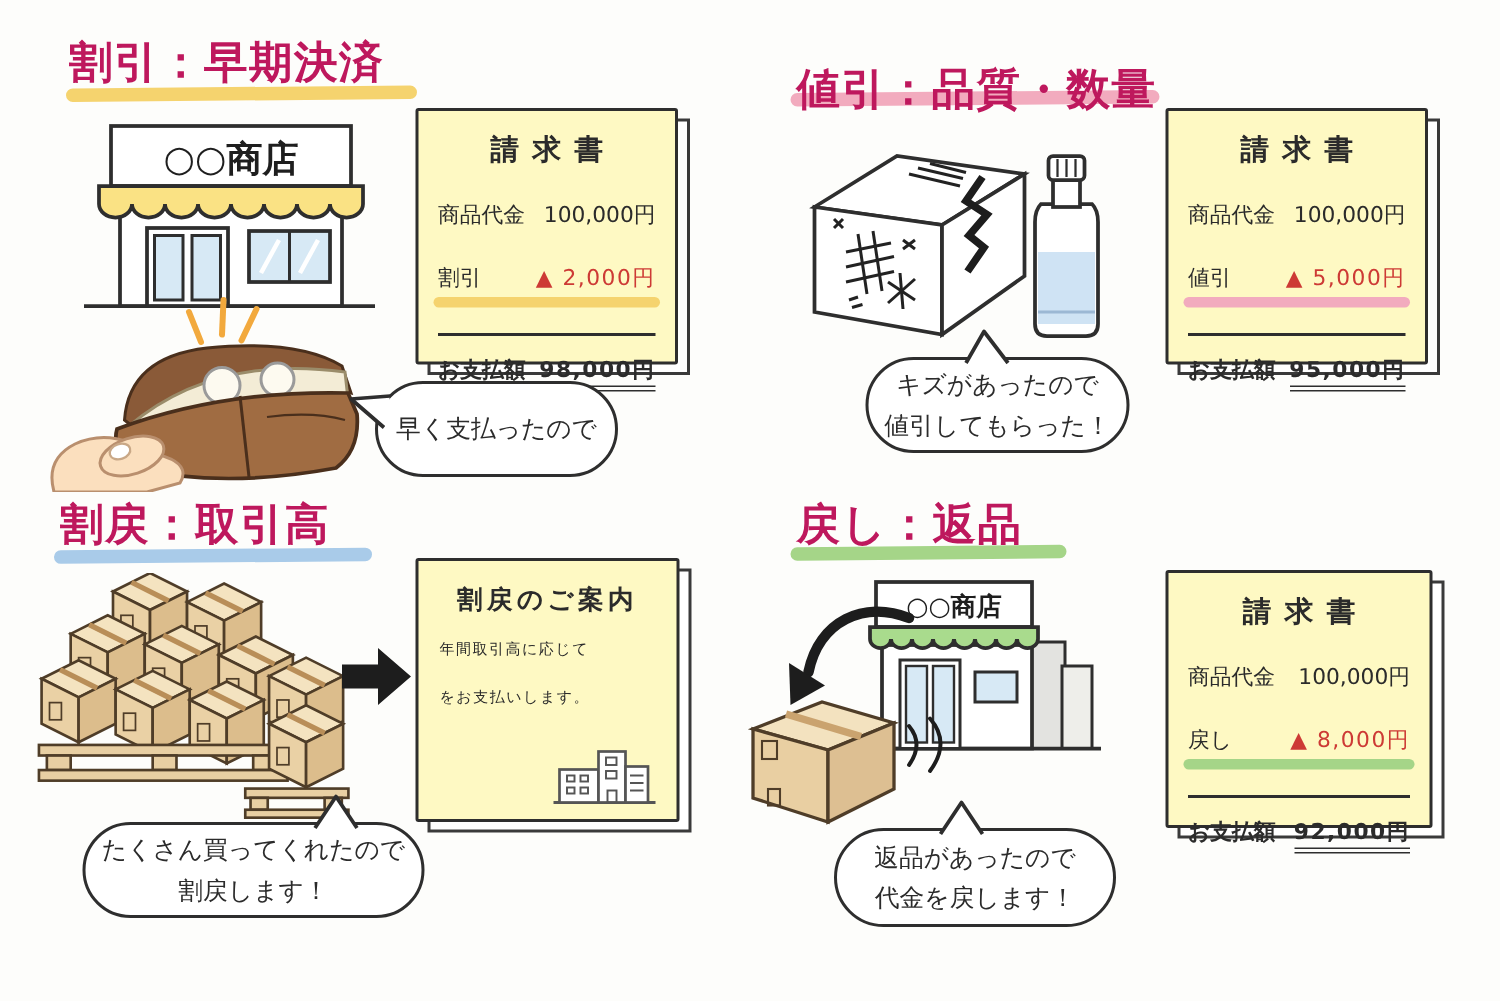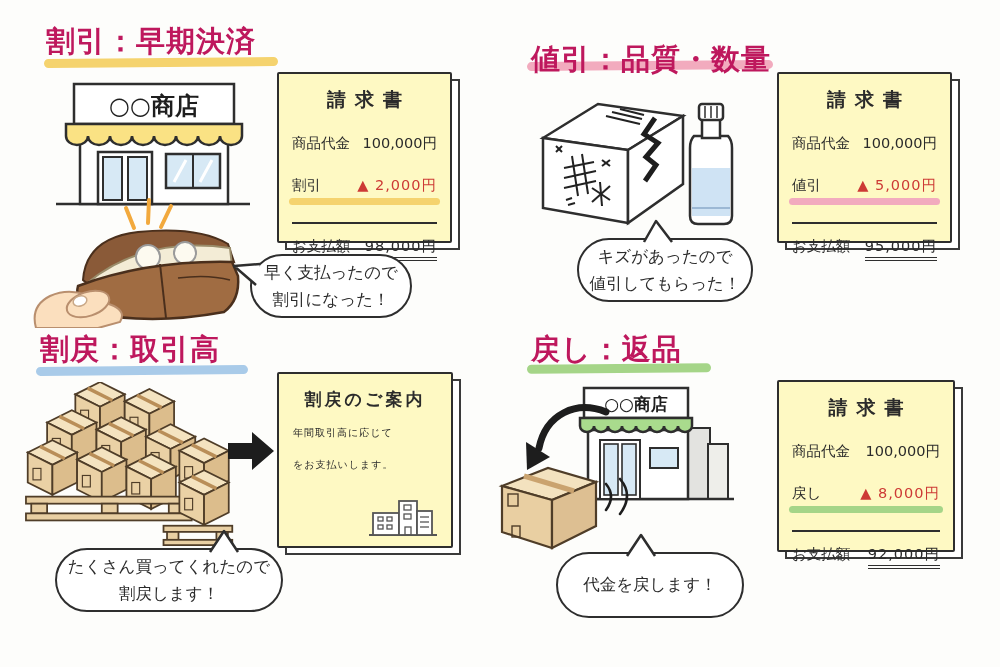--- a/index.html
+++ b/index.html
@@ -21,21 +21,21 @@
   .inv-row{display:flex;justify-content:space-between;align-items:flex-start;font-size:14.5px;position:relative}
   .row-item{margin-top:21px}
   .row-discount{margin-top:23px}
   .hl{position:absolute;left:-3px;right:-3px;bottom:-10px;height:7px;border-radius:4px}
   .hl-yellow{background:var(--highlight-yellow)}
   .hl-pink{background:var(--highlight-pink)}
   .hl-blue{background:var(--highlight-blue)}
   .hl-green{background:var(--highlight-green)}
   .red{color:var(--amount-red);font-weight:400;letter-spacing:1px}
   .inv-divider{border-top:2px solid #2e2e2e;margin-top:27px}
-  .row-total{margin-top:13px;font-weight:400}
+  .row-total{margin-top:13px;font-weight:700}
   .dbl{border-bottom:4px double #2e2e2e;padding-bottom:1px;letter-spacing:1px}
 
   .bubble{position:absolute;background:#fff;border:2.5px solid #2e2e2e;border-radius:34px;display:flex;flex-direction:column;justify-content:center;align-items:center;font-size:16.5px;line-height:1.65;z-index:4;text-align:center;font-weight:500}
   .tail{position:absolute;z-index:5}
 
   .doc{position:absolute;z-index:2}
   .doc .sheet{padding:12px 14px}
   .doc-title{text-align:center;font-size:17px;font-weight:600;letter-spacing:3px;margin-top:2px}
   .doc-line{font-size:10px;margin-top:15px;letter-spacing:1px}
   .doc-row{display:flex;justify-content:space-between;align-items:baseline;font-size:15px;margin-top:16px;position:relative;padding-right:6px}
@@ -83,21 +83,20 @@
       <ellipse cx="60" cy="108" rx="22" ry="12" transform="rotate(-18 60 108)" fill="#fbdfbe" stroke="#b98f6e" stroke-width="2"></ellipse>
       <ellipse cx="52" cy="105" rx="7" ry="5" transform="rotate(-18 52 105)" fill="#ffffff" stroke="#c9a887" stroke-width="1.5"></ellipse>
     </g>
   </svg>
 
   <div class="bubble" style="left:250px;top:254px;width:162px;height:64px">
     <svg class="tail" style="left:-19px;top:6px" width="30" height="26" viewBox="0 0 30 26">
       <path d="M27,2 L1,4 L23,23" fill="#ffffff" stroke="#2e2e2e" stroke-width="2.5" stroke-linejoin="round"></path>
     </svg>
     <span>早く支払ったので</span>
-    <span>割引になった！</span>
   </div>
 
   <div class="invoice" style="left:277px;top:72px;width:175px;height:171px">
     <div class="sheet-behind"></div>
     <div class="sheet">
       <div class="inv-title">請求書</div>
       <div class="inv-row row-item">
         <span>商品代金</span>
         <span>100,000円</span>
       </div>
@@ -289,20 +288,21 @@
     <g stroke="#1d1d1d" stroke-width="2.6" fill="none" stroke-linecap="round">
       <path d="M118,108 q10,12 0,26"></path>
       <path d="M132,103 q14,16 0,35"></path>
     </g>
   </svg>
 
   <div class="bubble" style="left:556px;top:552px;width:188px;height:66px">
     <svg class="tail" style="left:66px;top:-21px" width="34" height="24" viewBox="0 0 34 24">
       <path d="M3,23 L17,2 L31,23" fill="#ffffff" stroke="#2e2e2e" stroke-width="2.5" stroke-linejoin="round"></path>
     </svg>
+    <span>返品があったので</span>
     <span>代金を戻します！</span>
   </div>
 
   <div class="invoice" style="left:777px;top:380px;width:178px;height:172px">
     <div class="sheet-behind"></div>
     <div class="sheet">
       <div class="inv-title">請求書</div>
       <div class="inv-row row-item">
         <span>商品代金</span>
         <span>100,000円</span>

